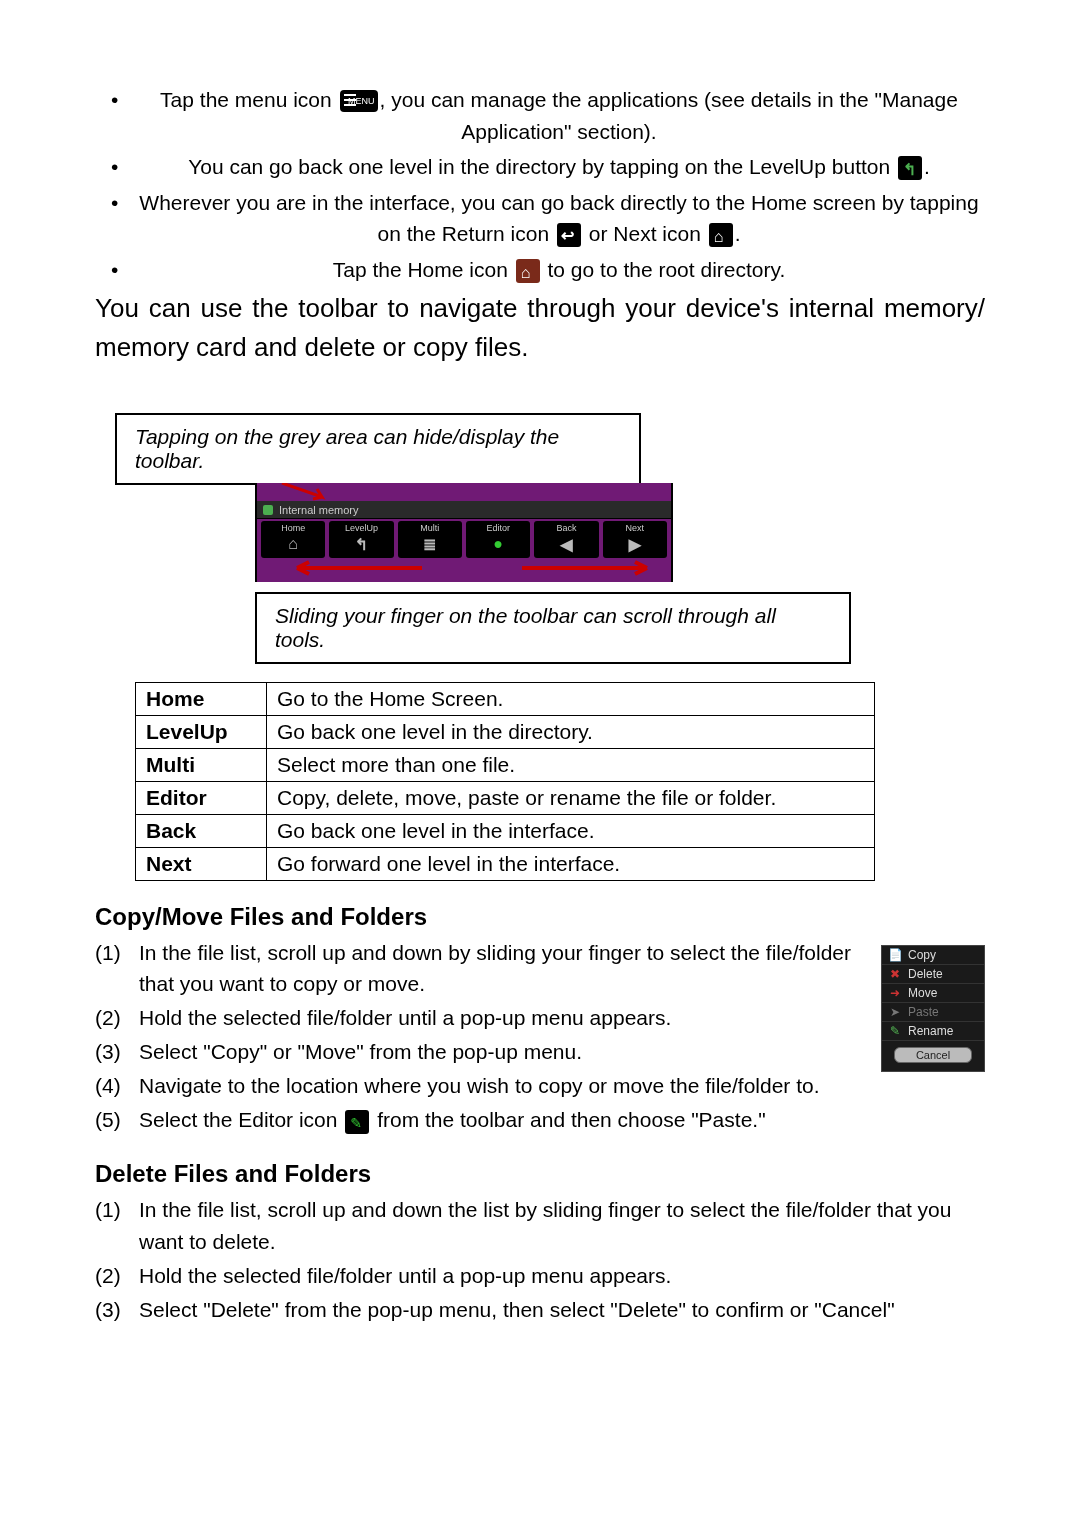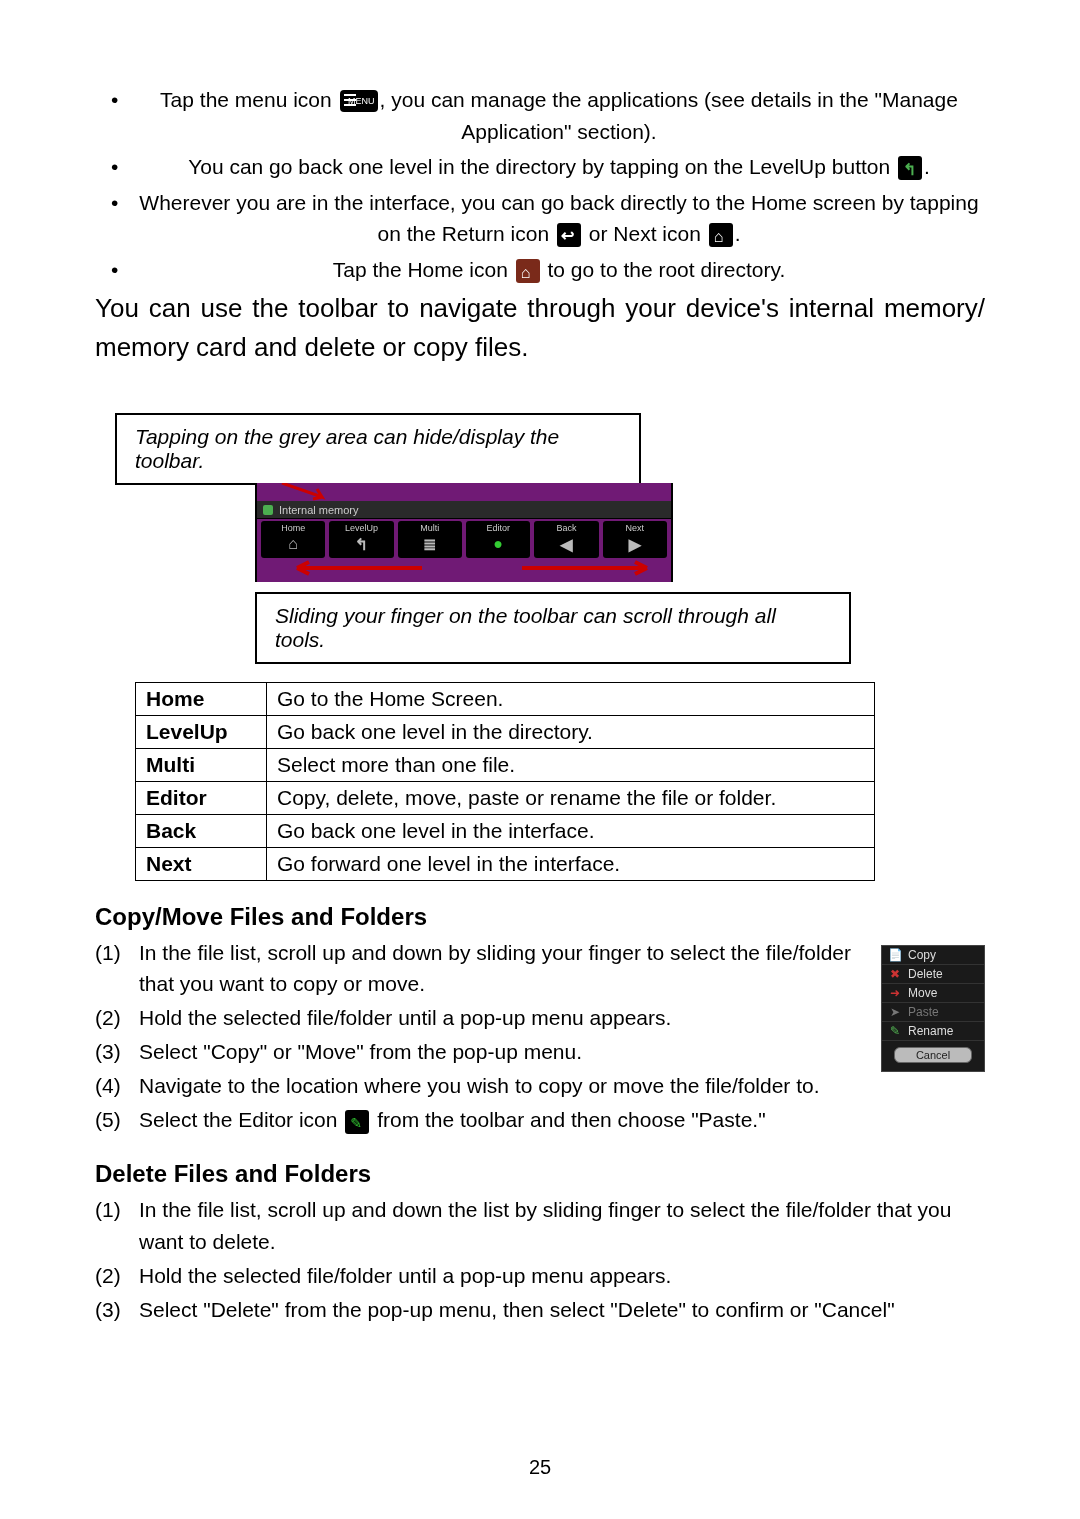--- a/index.html
+++ b/index.html
@@ -407,14 +407,13 @@
     <div class="step">
         <span class="num">(2)</span>
         <span class="body">Hold the selected file/folder until a pop-up menu appears.</span>
       </div>
     <div class="step">
         <span class="num">(3)</span>
         <span class="body">Select "Delete" from the pop-up menu, then select "Delete" to confirm or "Cancel"</span>
       </div>
   </div>
 
-  <div class="page-number">25</div>
 </div>
 
 </body></html>

